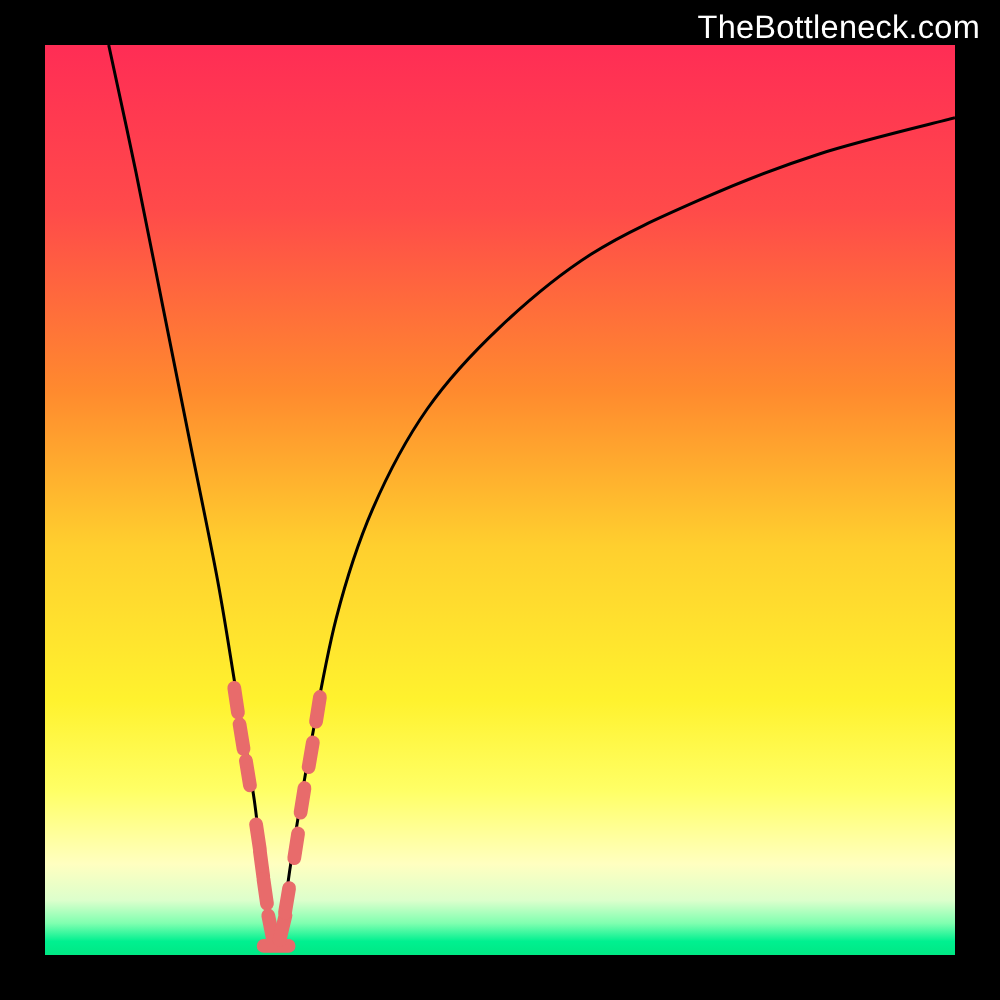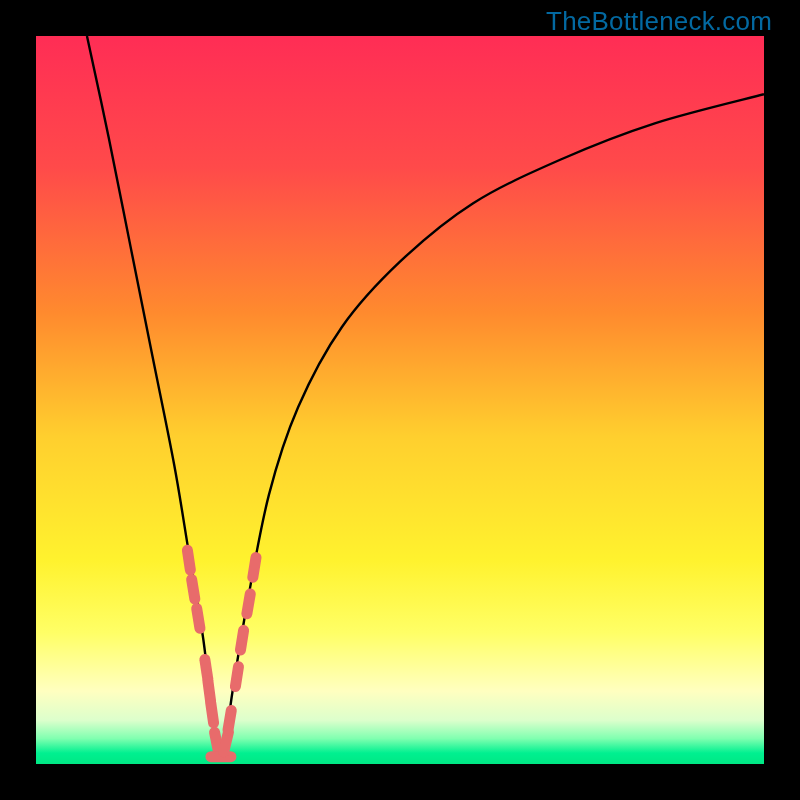--- a/index.html
+++ b/index.html
@@ -21,22 +21,22 @@
     position: absolute;
     left: 36px;
     top: 36px;
     width: 728px;
     height: 728px;
     overflow: hidden;
   }
   .watermark {
     position: absolute;
     top: 6px;
-    right: 28px;
-    color: #0369a1;
+    right: 16px;
+    color: #ffffff;
     font-size: 26px;
     font-weight: 400;
     letter-spacing: 0.2px;
     font-family: Arial, Helvetica, sans-serif;
   }
   svg.curve {
     position: absolute;
     left: 0; top: 0;
     width: 728px; height: 728px;
     display: block;

